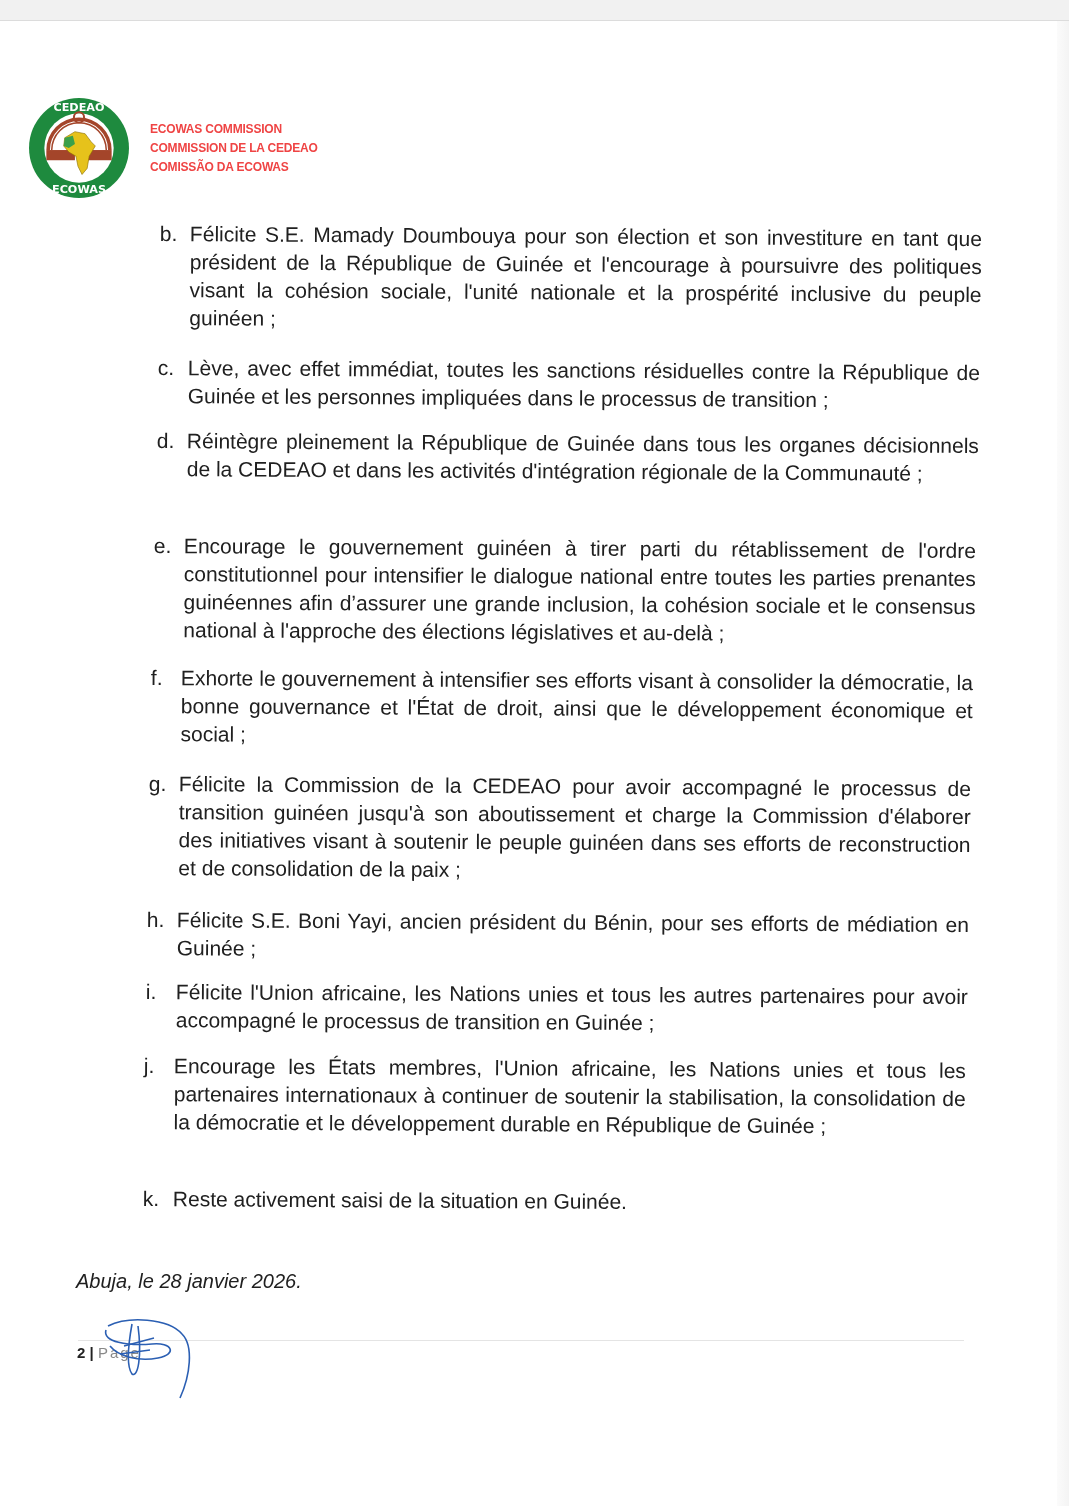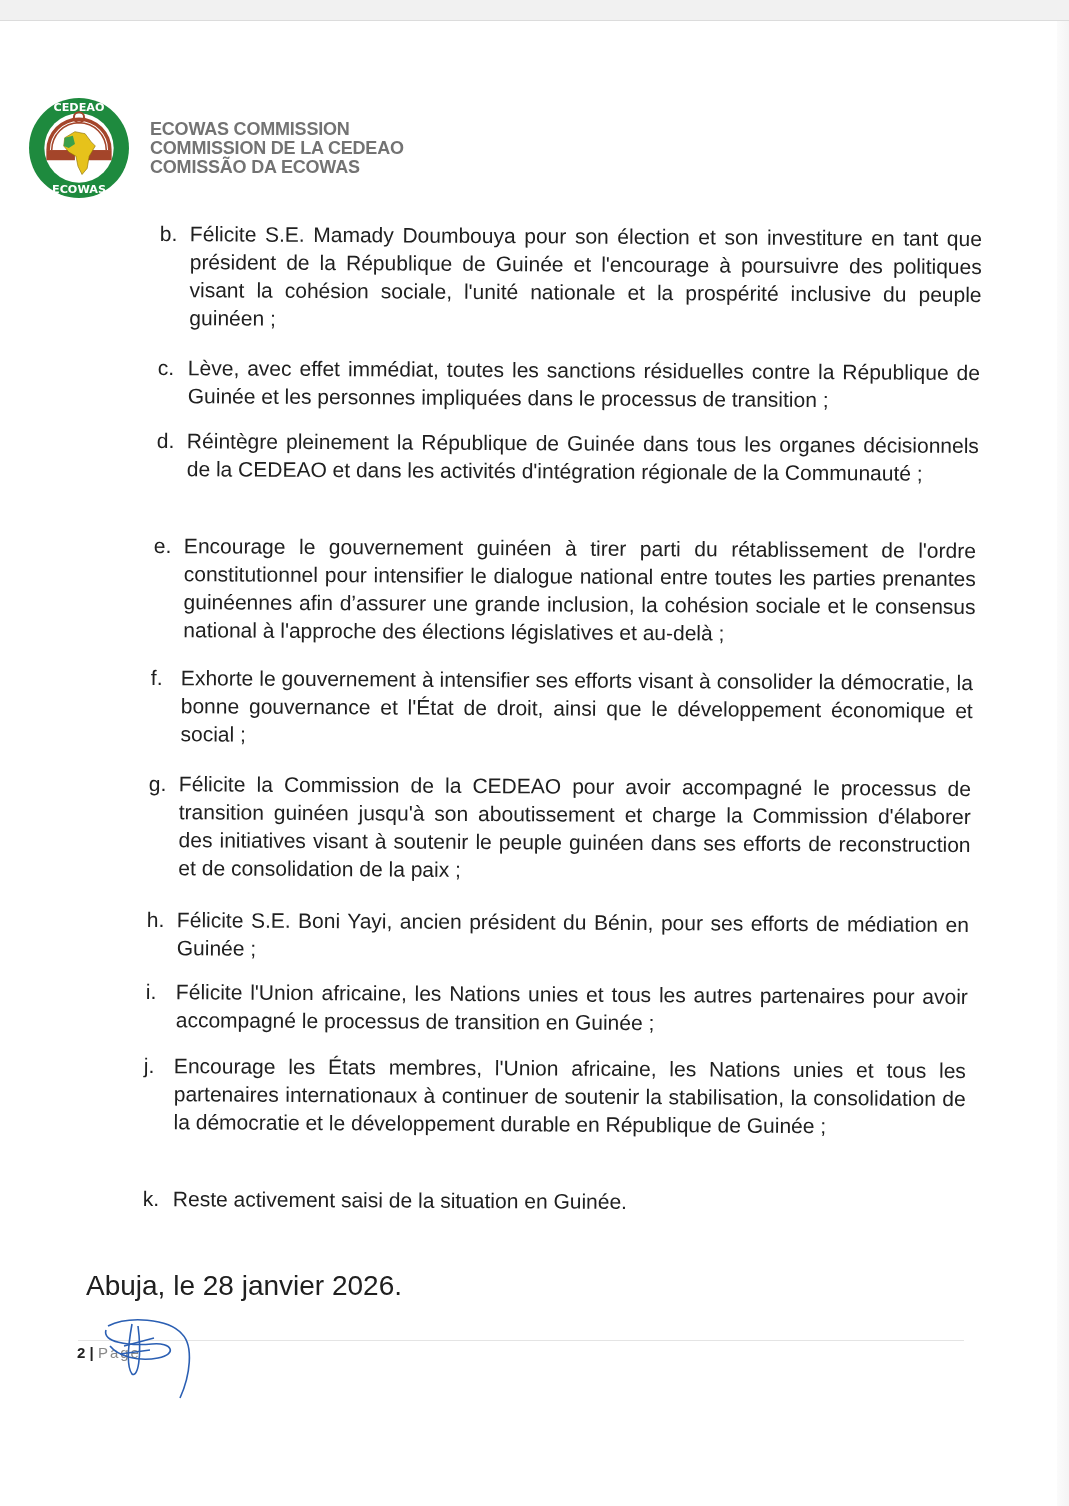--- a/index.html
+++ b/index.html
@@ -15,32 +15,32 @@
     }
     .page-edge {
       position: absolute; left: 1057px; top: 21px; width: 12px; height: 1485px;
       background: linear-gradient(to right, #fbfbfb, #f4f4f4);
     }
     .logo {
       position: absolute; left: 28px; top: 97px; width: 102px; height: 102px;
     }
     .org {
       position: absolute; left: 150px; top: 120px;
-      color: #737373; font-weight: bold; font-size: 18px; line-height: 19px;
+      color: #ef4444; font-weight: bold; font-size: 12px; line-height: 19px;
       letter-spacing: -0.2px;
     }
     .org div { white-space: nowrap; }
     .item {
       position: absolute; font-size: 21px; line-height: 28px; color: #202020;
       transform-origin: left top;
     }
     .item .letter { position: absolute; left: 0; top: 0; }
     .item .text { margin-left: 30px; text-align: justify; }
     .closing {
-      position: absolute; left: 86px; top: 1270px; font-size: 28px; color: #202020;
+      position: absolute; left: 76px; top: 1270px; font-size: 20px; color: #202020; font-style: italic;
     }
     .footer-line {
       position: absolute; left: 78px; top: 1340px; width: 886px; height: 1px;
       background: #e4e4e4;
     }
     .page-num {
       position: absolute; left: 77px; top: 1344px; font-size: 15px; color: #333;
     }
     .page-num b { color: #222; }
     .page-num span.pg { color: #888; letter-spacing: 2px; }

